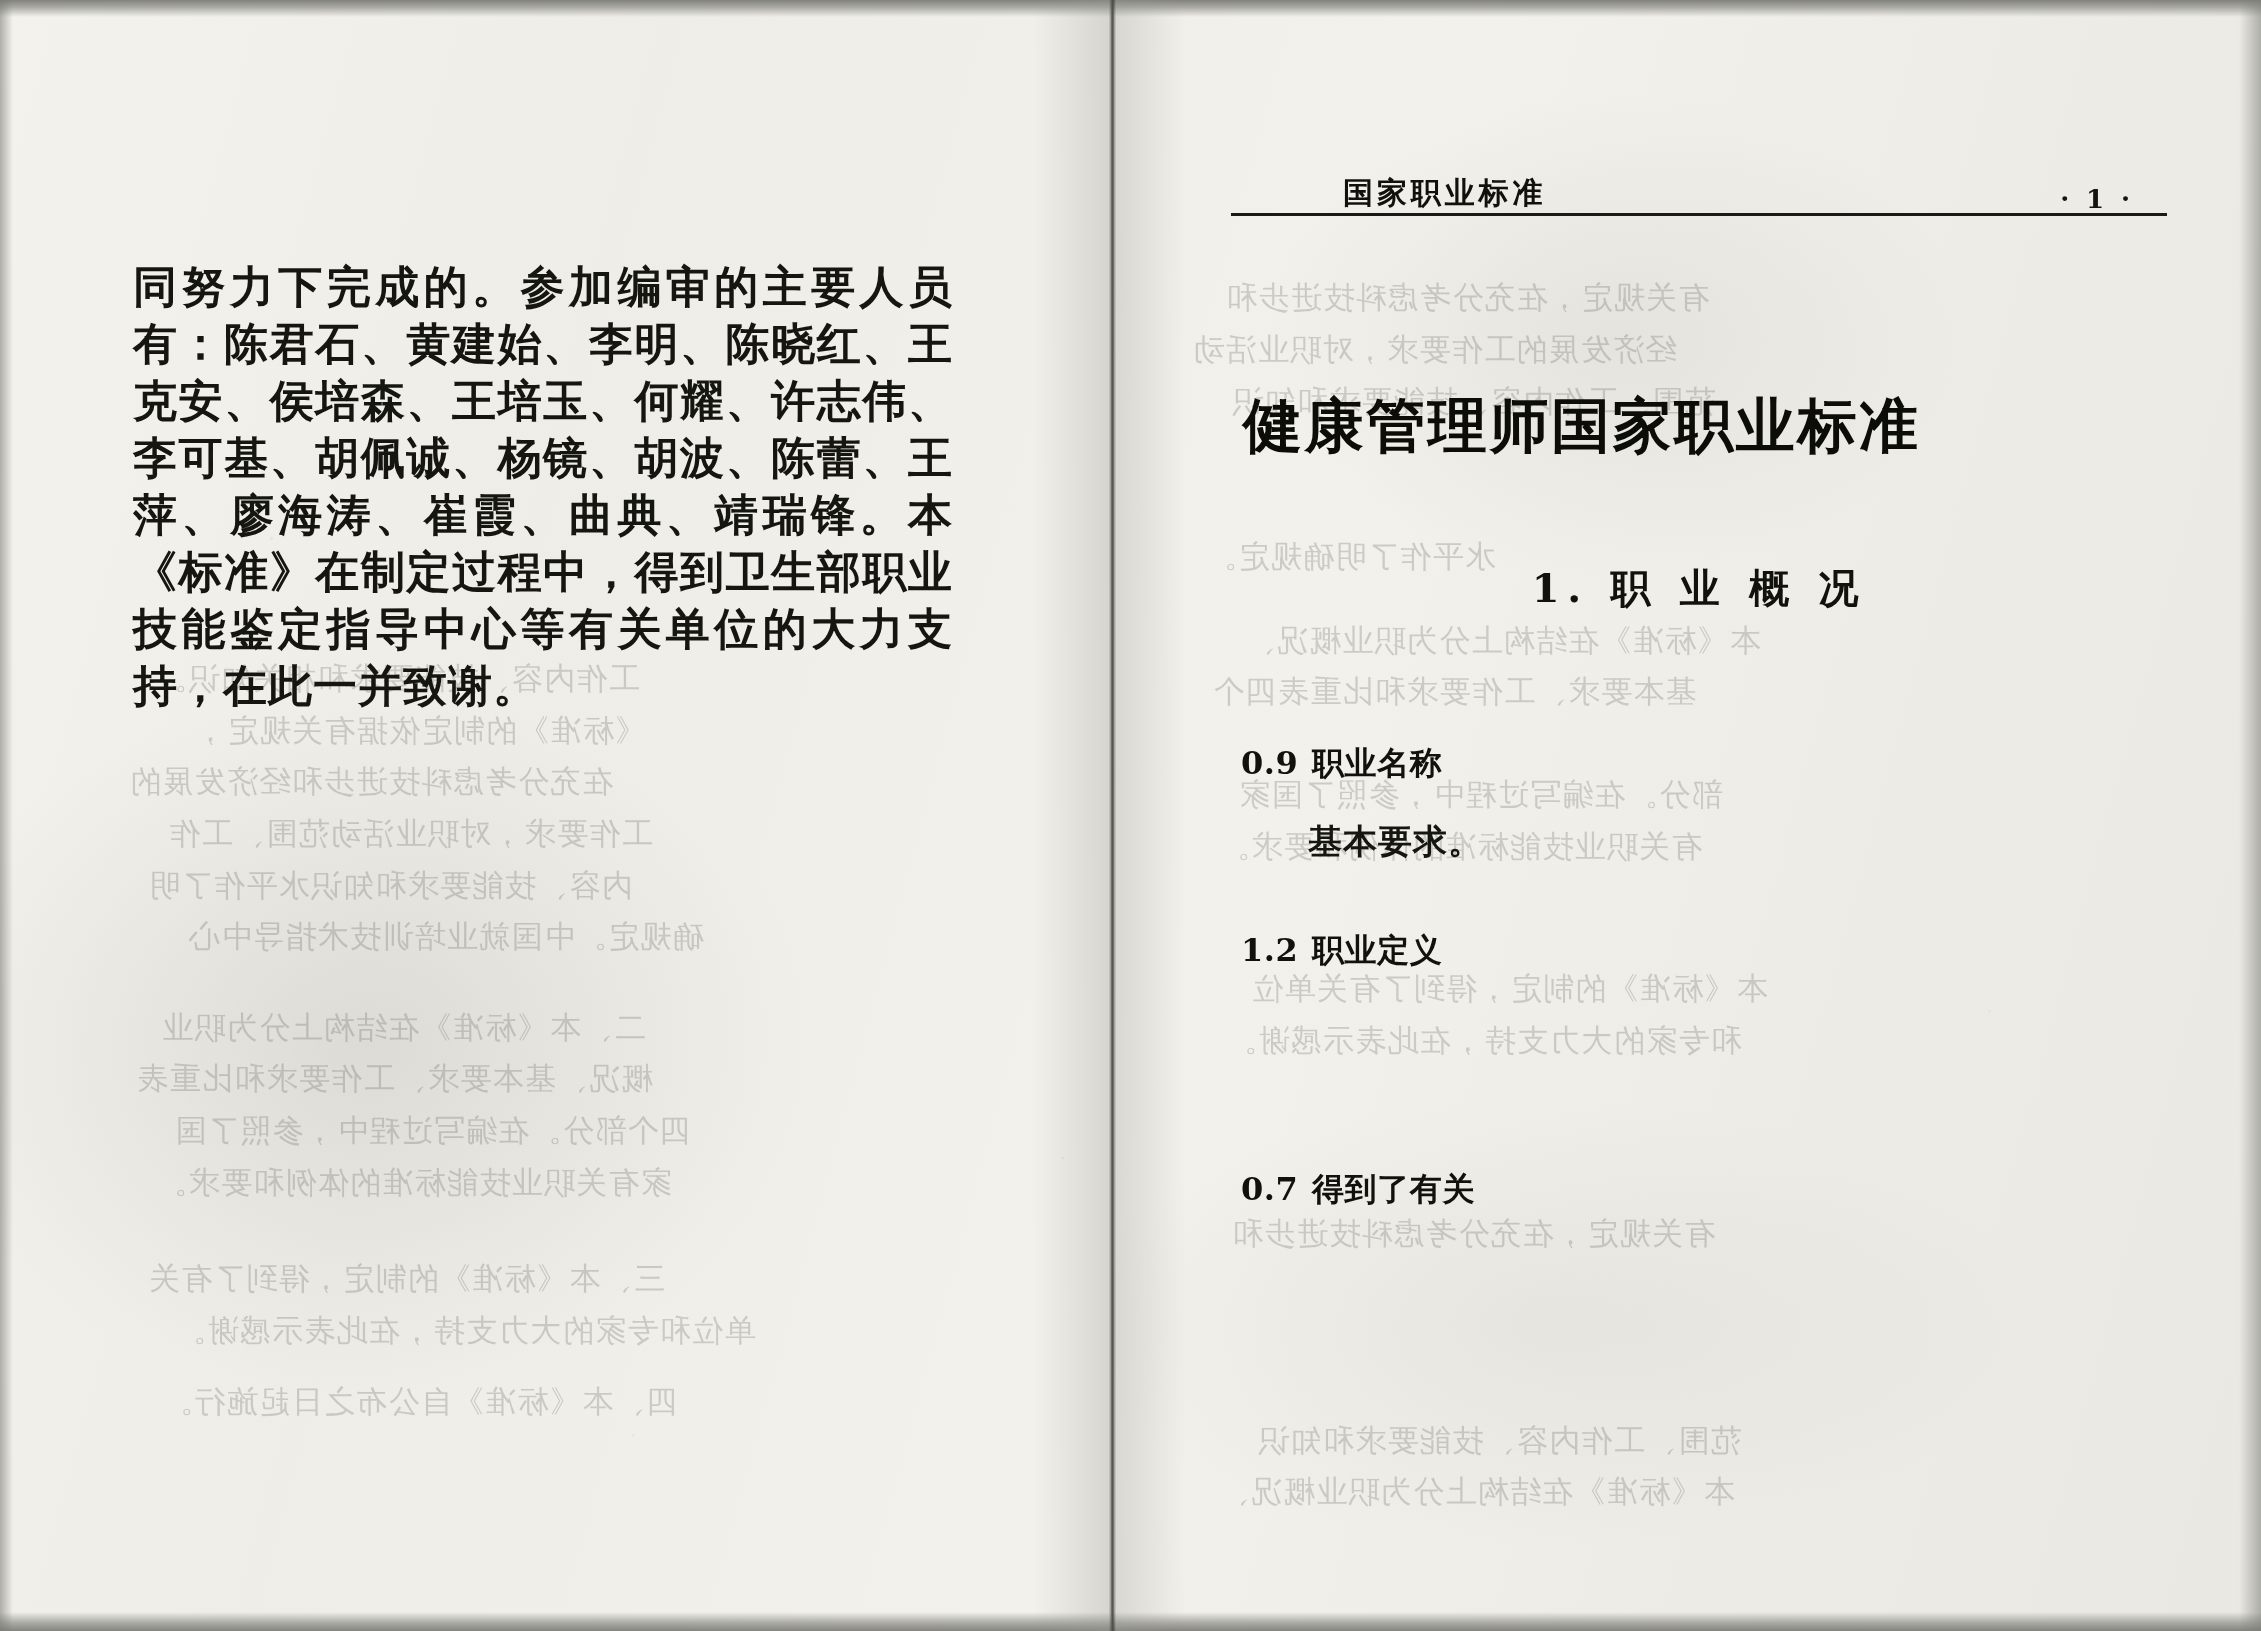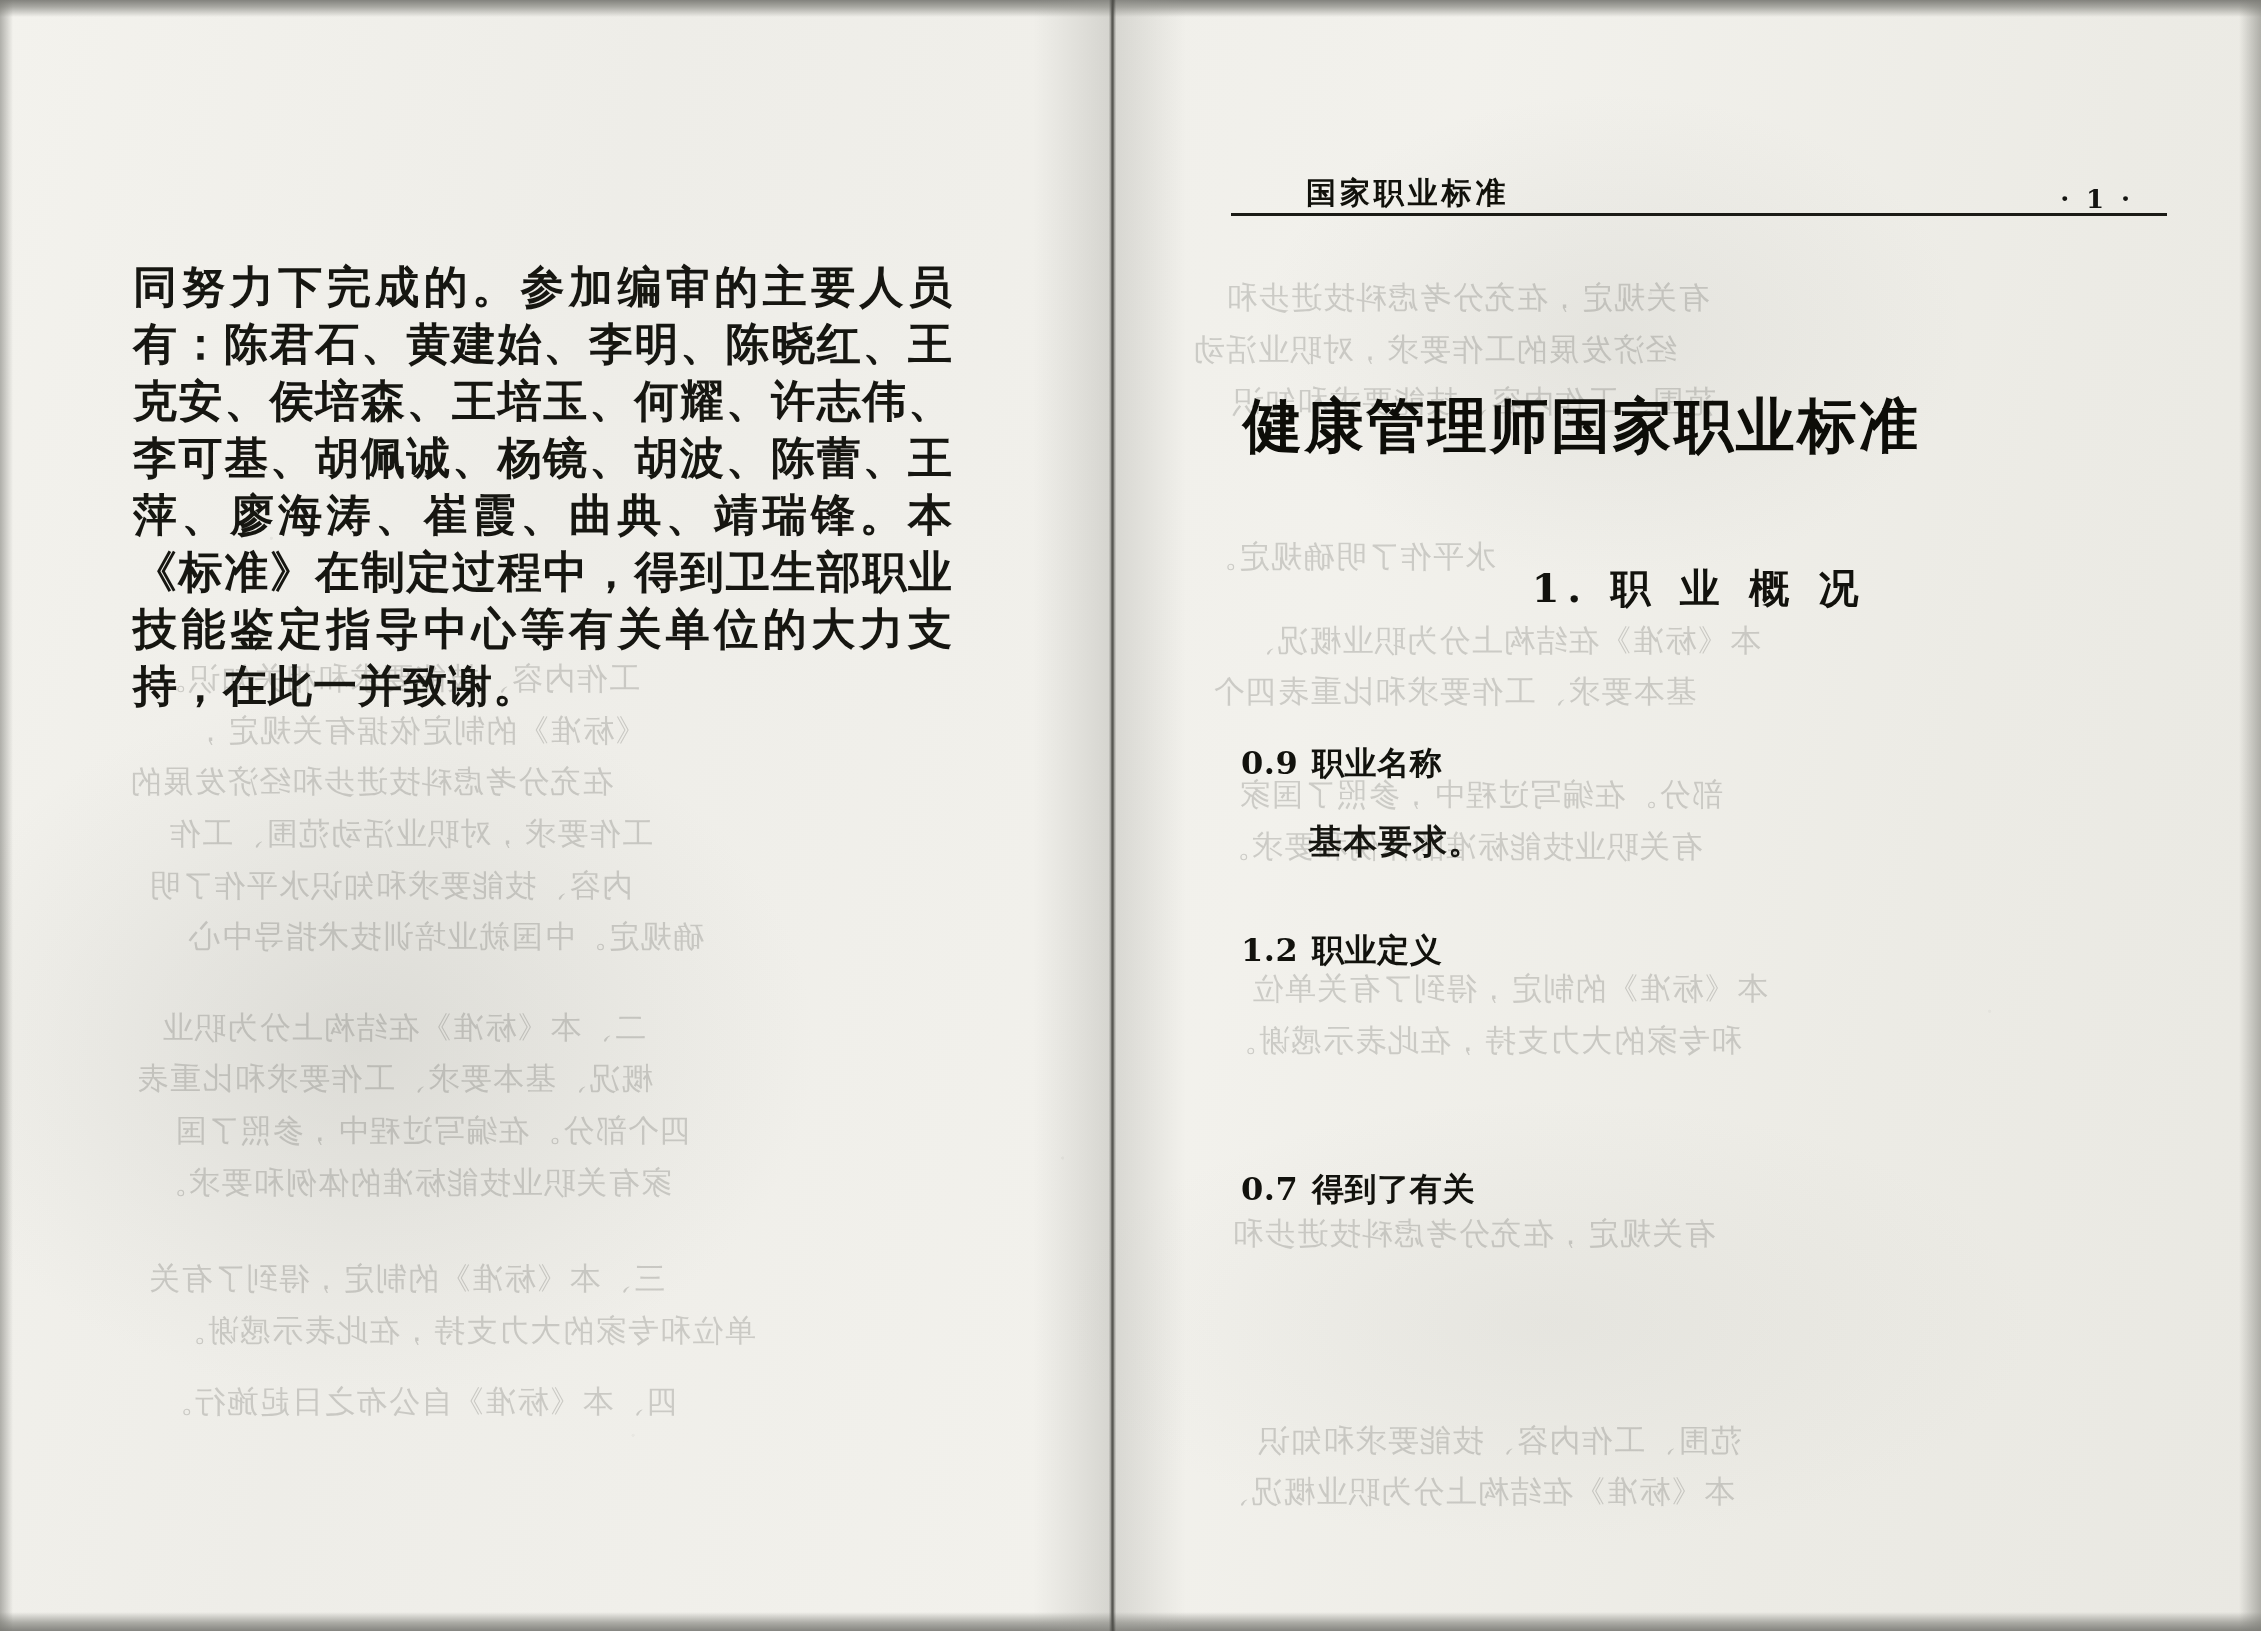--- a/index.html
+++ b/index.html
@@ -114,21 +114,21 @@
     display: flex;
     align-items: flex-end;
     justify-content: space-between;
   }
   .rp-header-title {
     font-size: 30px;
     font-weight: 800;
     letter-spacing: 3.9px;
     color: #111109;
     font-family: "DejaVu Sans", "Liberation Sans", sans-serif;
-    margin-left: 75px;
+    margin-left: 112px;
   }
   .rp-header-page {
     font-size: 26px;
     color: #141410;
     letter-spacing: 3.9px;
     font-weight: 700;
     margin-right: 26px;
   }
   .rp-rule {
     position: absolute;

